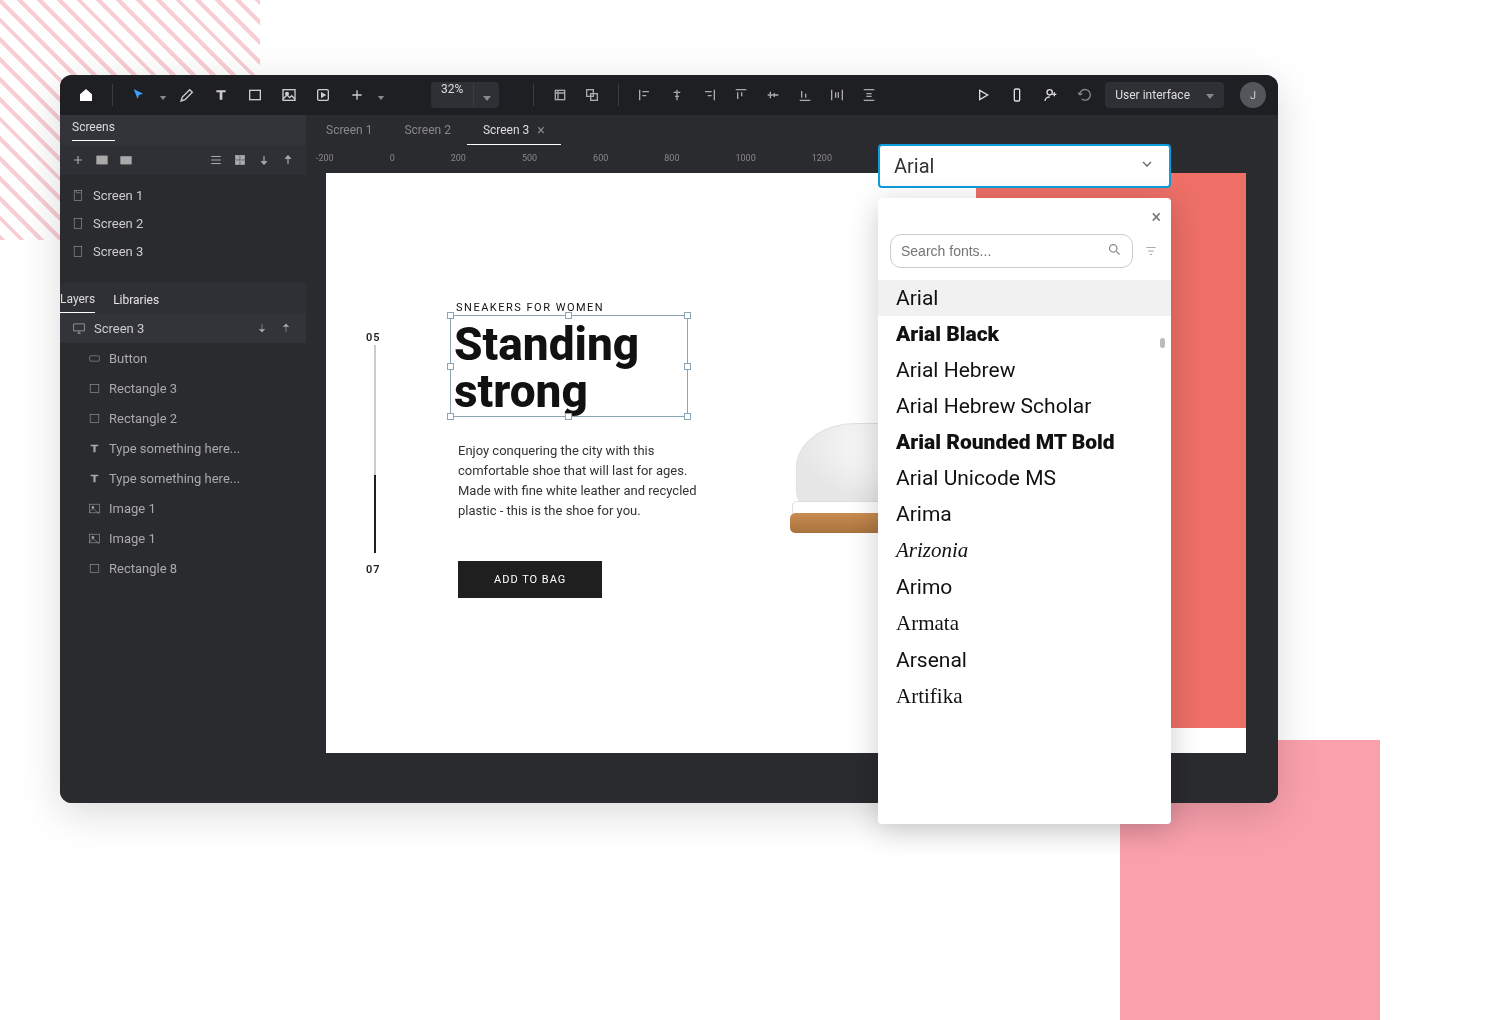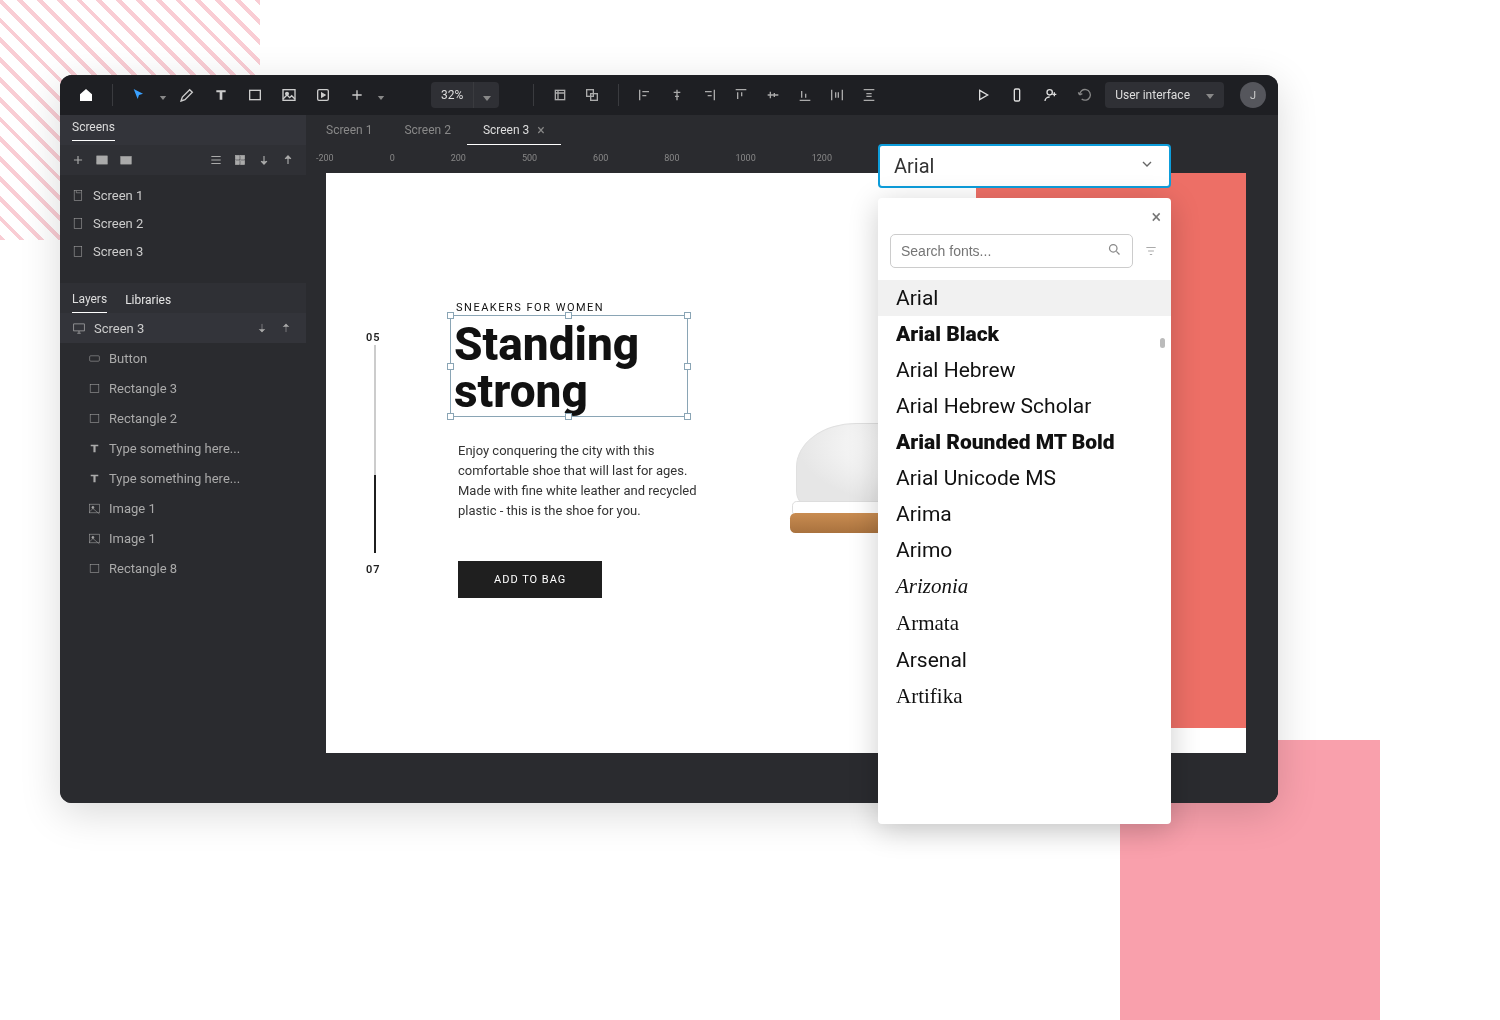--- a/index.html
+++ b/index.html
@@ -42,21 +42,21 @@
 }
 .topbar .group { display:flex; align-items:center; gap:4px; }
 .topbar .sep { width:1px; height:22px; background:#3a3b3f; margin:0 6px; }
 .tb-ico {
   width: 28px; height: 28px;
   display:flex; align-items:center; justify-content:center;
   border-radius:4px; cursor:pointer;
 }
 .tb-ico svg { width:16px; height:16px; }
 .zoom {
-  display:flex; align-items:center; background:#2f3035;
+  display:flex; align-items:flex-start; background:#2f3035;
   border-radius:4px; height:26px; margin-left: 40px;
 }
 .zoom .val { padding:0 10px; font-size:12px; color:#ddd; }
 .zoom .dd { width:26px; height:26px; border-left:1px solid #3a3b3f; display:flex; align-items:center; justify-content:center;}
 .spacer { flex:1; }
 .view-dd {
   display:flex; align-items:center; background:#2f3035;
   border-radius:4px; height:26px; padding:0 10px; gap:16px;
   font-size:12px; color:#ddd; cursor:pointer;
 }
@@ -87,21 +87,21 @@
 .sm-ico { width:16px; height:16px; display:flex; align-items:center; justify-content:center; cursor:pointer; }
 .sm-ico svg { width:14px; height:14px; fill:#aaa; stroke:#aaa; }
 .screen-list { padding:6px 0 18px; }
 .screen-item {
   display:flex; align-items:center; height:28px; padding:0 12px; gap:8px;
   cursor:pointer;
 }
 .screen-item svg { width:13px; height:13px; }
 
 .layers-tabs {
-  height:30px; display:flex; align-items:flex-end; padding:0 12px; gap:18px;
+  height:30px; display:flex; align-items:flex-end; padding:0 0; gap:18px;
   background:#2f3035; font-size:12px;
 }
 .layers-tabs .tab { color:#e5e5e5; padding-bottom:6px; cursor:pointer;}
 .layers-tabs .tab.active { color:#ddd; border-bottom:1px solid #fff; }
 
 .layer-root {
   height:30px; display:flex; align-items:center; padding:0 12px; gap:8px;
   background:#33343a;
 }
 .layer-root .sp { flex:1; }
@@ -203,21 +203,21 @@
   height: 626px;
   overflow:hidden;
 }
 .font-panel .close-x {
   position:absolute; right:10px; top:8px; font-size:18px; color:#777; cursor:pointer;
 }
 .font-search {
   margin:24px 12px 8px 12px; display:flex; align-items:center; gap:10px;
 }
 .font-search .inp {
-  flex:1; height:34px; border:1px solid #ccc; border-radius:5px;
+  flex:1; height:34px; border:1px solid #ccc; border-radius:11px;
   display:flex; align-items:center; justify-content:space-between; padding:0 10px;
   color:#777;
 }
 .font-search .inp input { border:none; outline:none; flex:1; font-size:14px; color:#555; background:transparent;}
 .font-list { padding:4px 0; }
 .font-list .opt {
   padding:6px 18px; font-size:21px; color:#111; cursor:pointer;
   white-space:nowrap; overflow:hidden;
 }
 .font-list .opt.selected { background:#f1f1f1; }
@@ -626,21 +626,21 @@
         </span>
     </div>
     <div class="font-list" id="font-list">
         <div class="opt selected">Arial</div>
         <div class="opt bold">Arial Black</div>
         <div class="opt">Arial Hebrew</div>
         <div class="opt">Arial Hebrew Scholar</div>
         <div class="opt bold">Arial Rounded MT Bold</div>
         <div class="opt">Arial Unicode MS</div>
         <div class="opt">Arima</div>
+        <div class="opt script">Arizonia</div>
         <div class="opt">Arimo</div>
-        <div class="opt script">Arizonia</div>
         <div class="opt serif">Armata</div>
         <div class="opt">Arsenal</div>
         <div class="opt serif">Artifika</div>
       </div>
     <div class="scroll-thumb"></div>
   </div>
 </div>
 
 </body></html>

